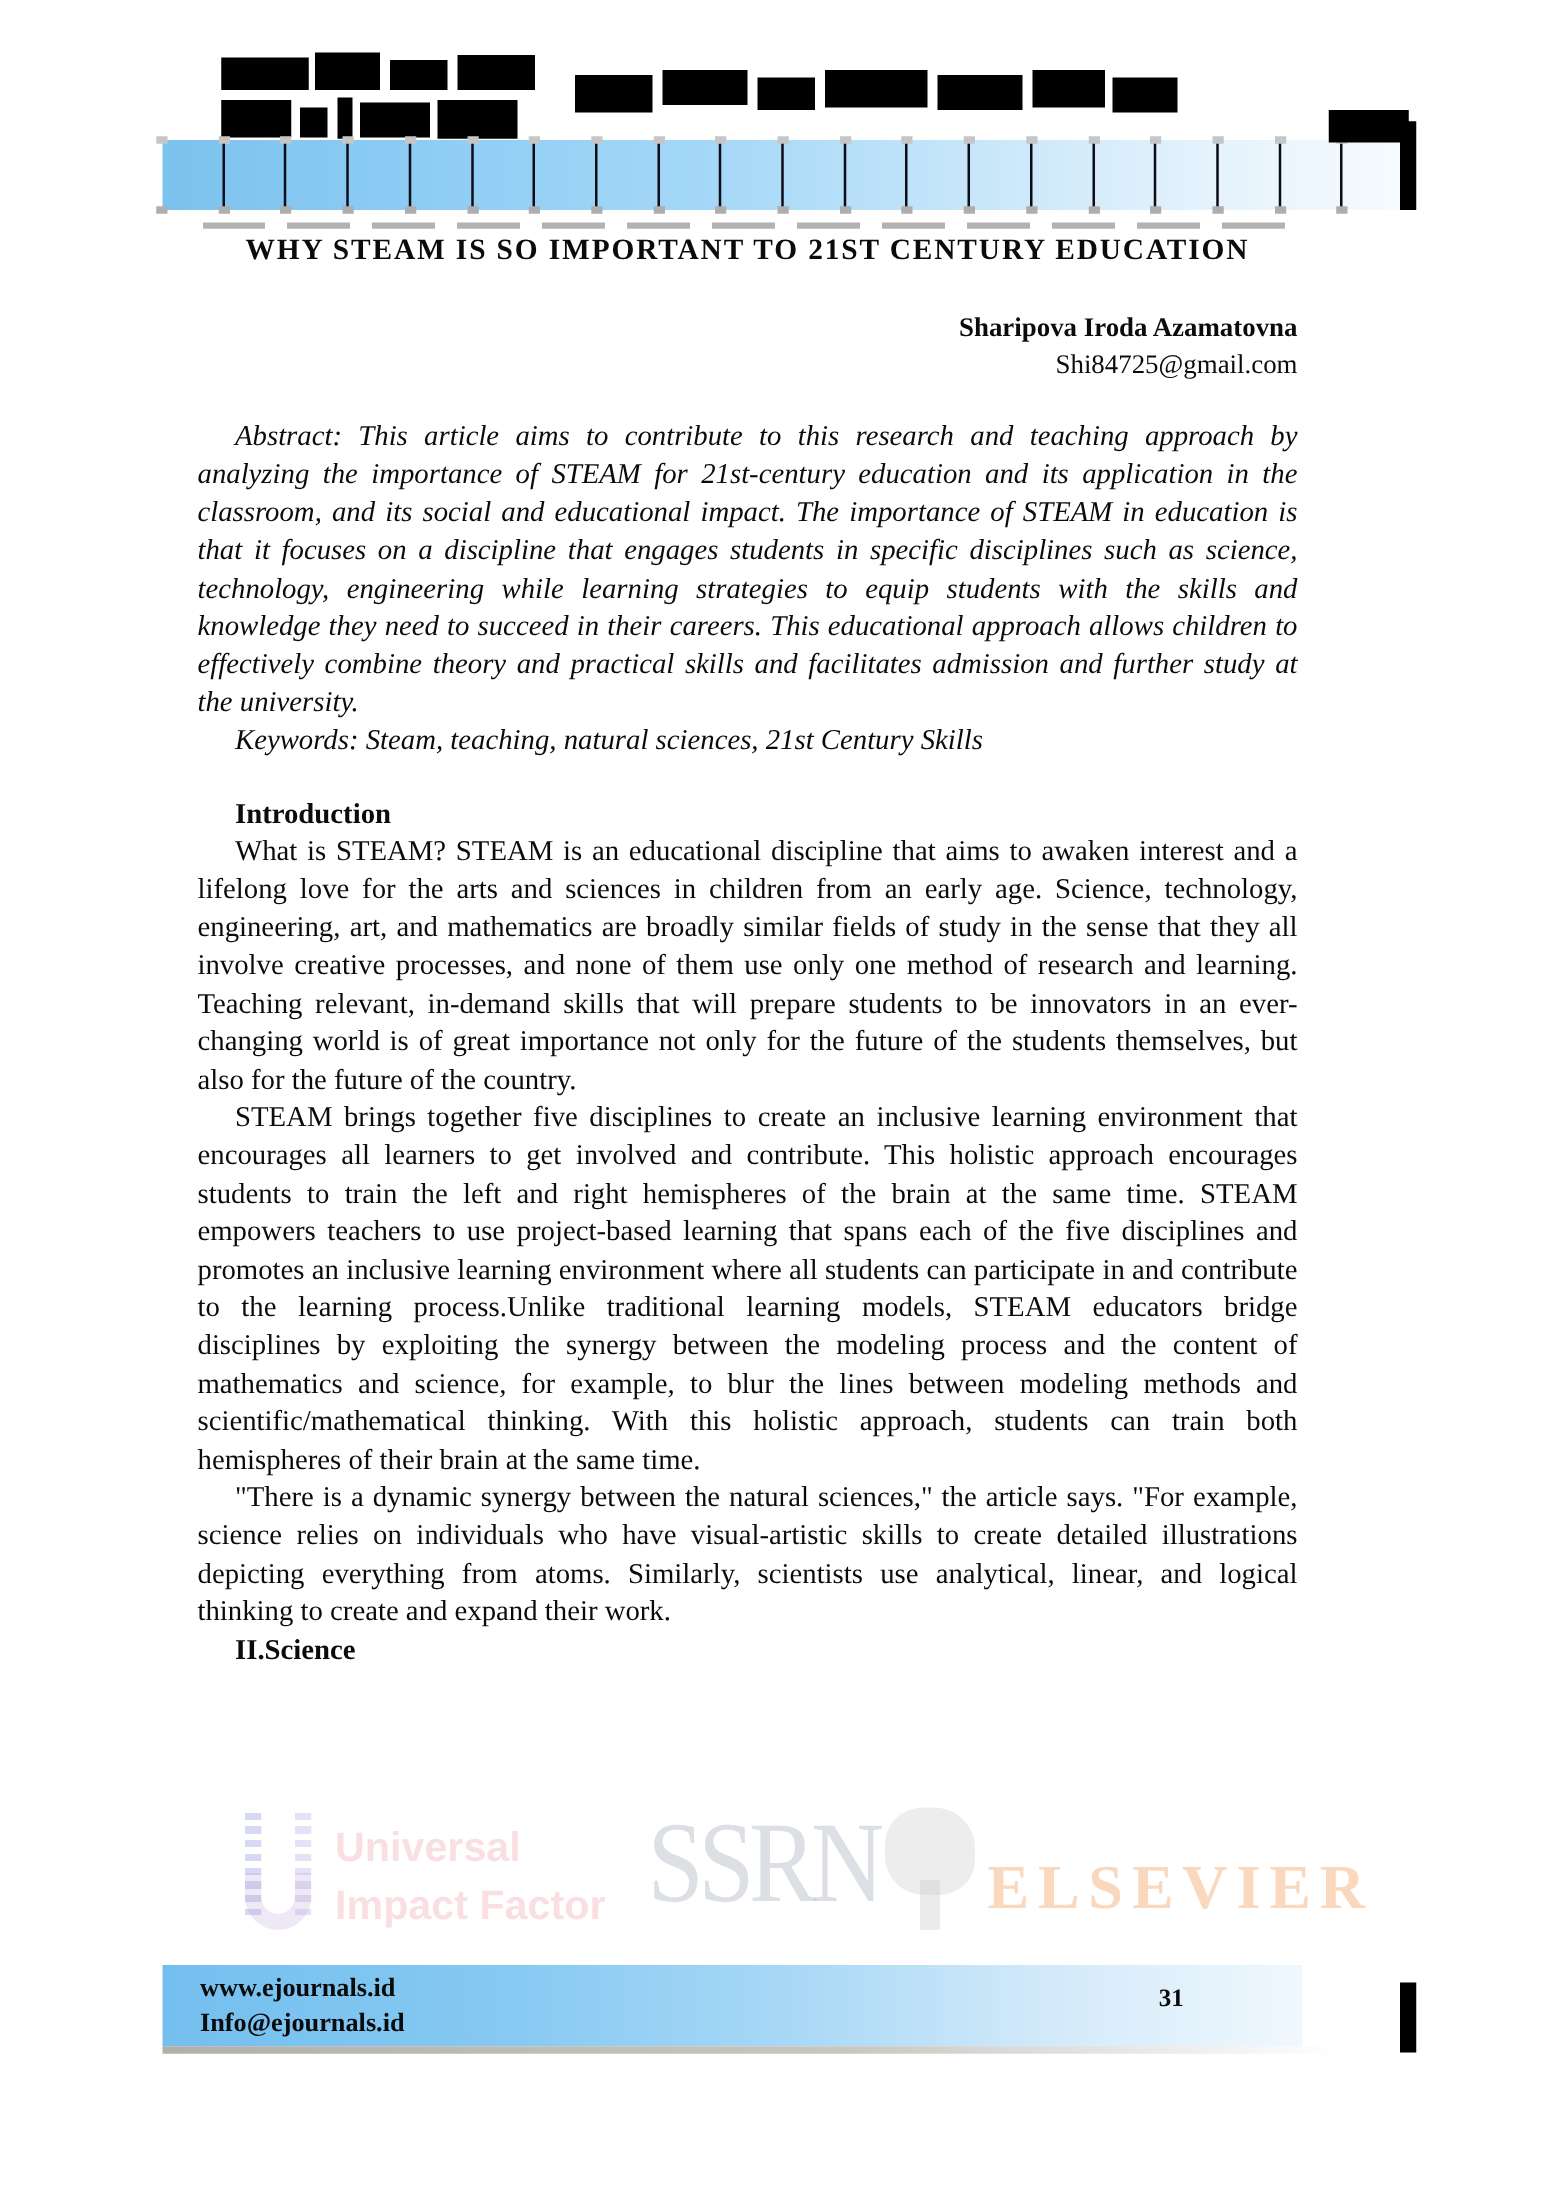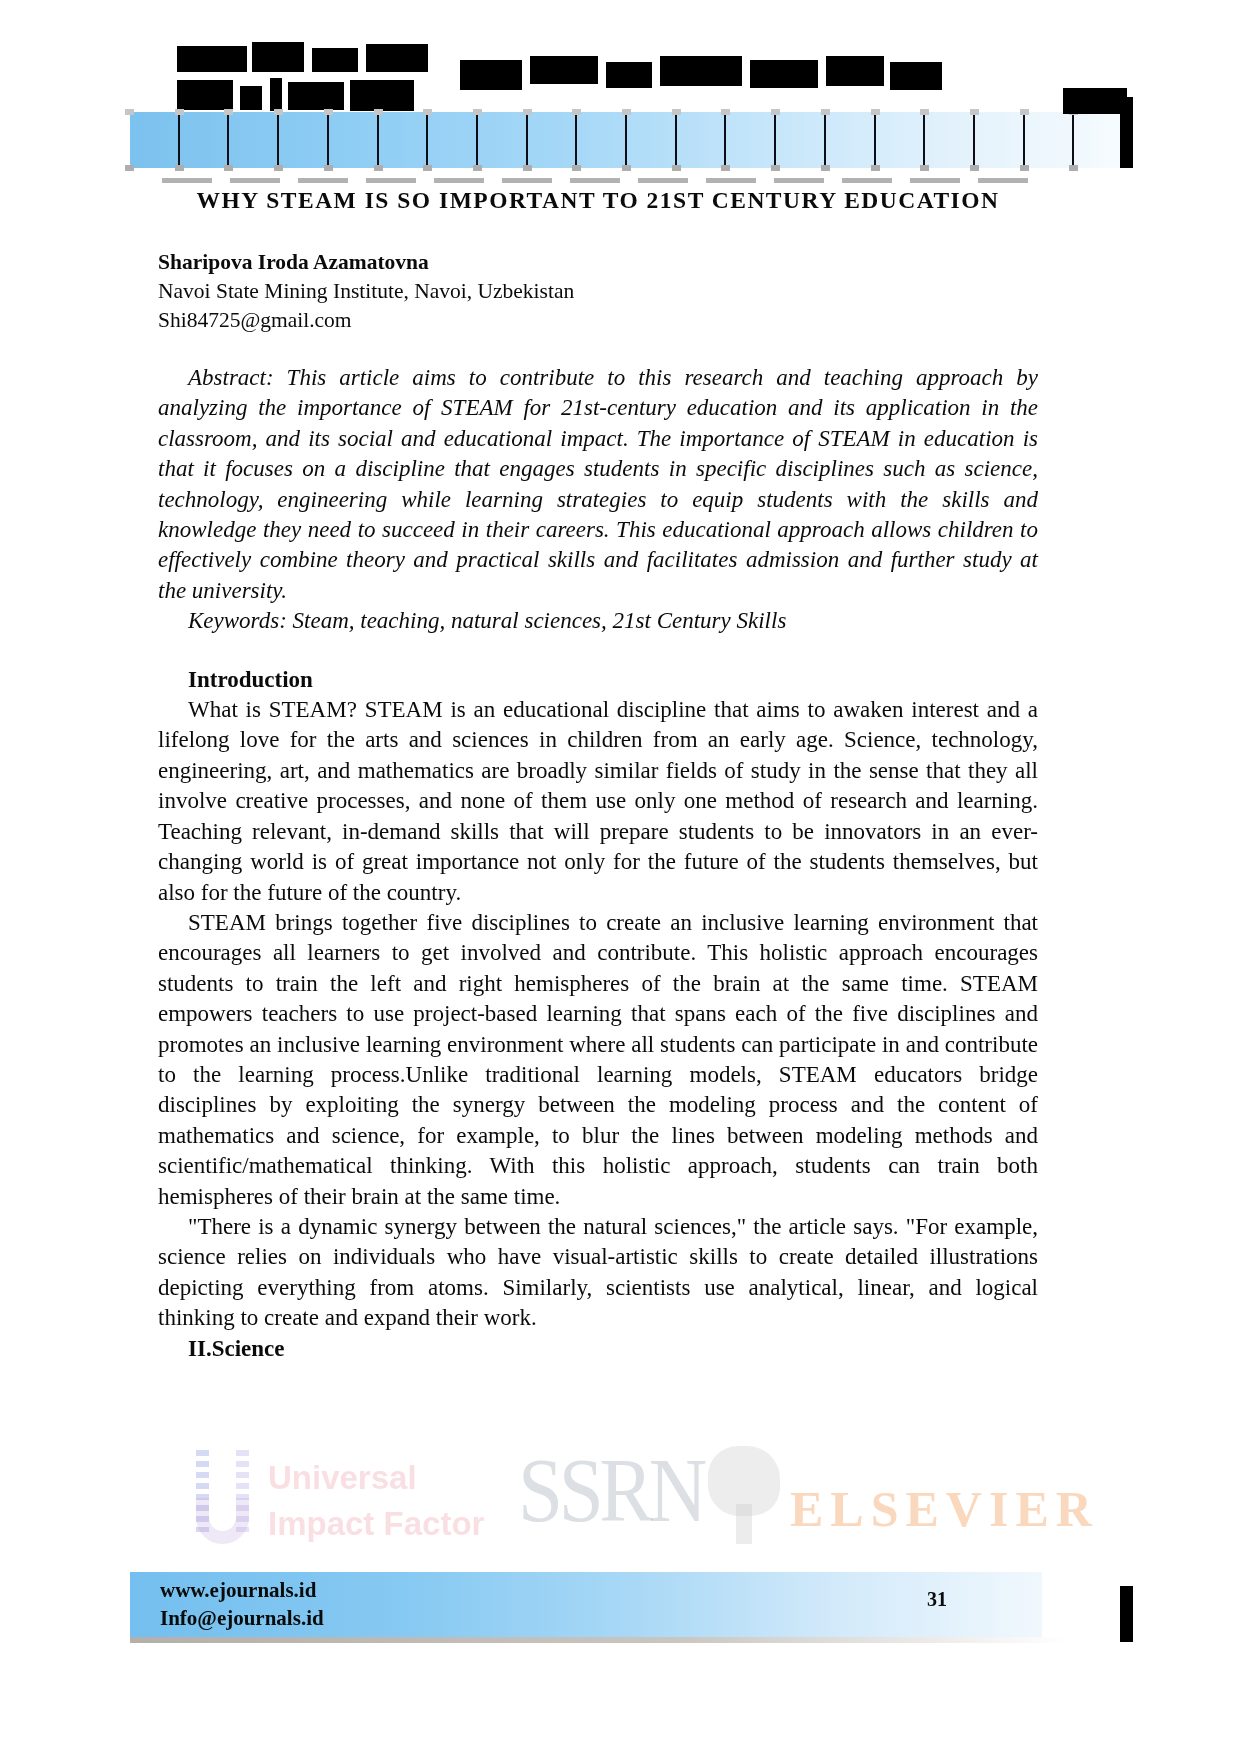--- a/index.html
+++ b/index.html
@@ -30,21 +30,21 @@
   
   .article-col { position:absolute; left:130px; top:178px; width:880px;margin-left:28px; }
   .title-dashes {
     height:5px; width:872px; margin:0 auto 3px auto;
     background:repeating-linear-gradient(90deg,#b2b2b2 0 50px,transparent 50px 68px);
   }
   h1.article-title {
     margin:0; font-size:23.5px; font-weight:bold; text-align:center;
     letter-spacing:1.5px; line-height:28px;
   }
-  .byline { margin-top:34px; text-align:left; font-size:21.5px; line-height:29px; }
+  .byline { margin-top:34px; text-align:right; font-size:21.5px; line-height:29px; }
   .byline .author { font-weight:bold; }
 
   .body-text { margin-top:28px; font-size:23px; line-height:30.4px; text-align:justify; }
   .body-text p { margin:0; text-indent:30px; }
   .abstract, .keywords { font-style:italic; }
   h2.section-heading { margin:0; font-size:23px; font-weight:bold; text-indent:30px; line-height:30.4px; }
   h2.section-heading.gap { margin-top:28px; }
 
   
   .logos { position:absolute; left:0; top:1440px; width:1240px; height:120px; }
@@ -152,21 +152,20 @@
   <div class="bar-end-block" style="left:1063px; top:88px; width:64px; height:26px;"></div>
   <div class="bar-end-block" style="left:1120px; top:97px; width:13px; height:71px;"></div>
 </header>
 
 <main class="article-col">
   <div class="title-dashes"></div>
   <h1 class="article-title">WHY STEAM IS SO IMPORTANT TO 21ST CENTURY EDUCATION</h1>
 
   <div class="byline">
     <div class="author">Sharipova Iroda Azamatovna</div>
-    <div>Navoi State Mining Institute, Navoi, Uzbekistan</div>
     <div>Shi84725@gmail.com</div>
   </div>
 
   <div class="body-text">
     <p class="abstract">Abstract: This article aims to contribute to this research and teaching approach by analyzing the importance of STEAM for 21st-century education and its application in the classroom, and its social and educational impact. The importance of STEAM in education is that it focuses on a discipline that engages students in specific disciplines such as science, technology, engineering while learning strategies to equip students with the skills and knowledge they need to succeed in their careers. This educational approach allows children to effectively combine theory and practical skills and facilitates admission and further study at the university.</p>
     <p class="keywords">Keywords: Steam, teaching, natural sciences, 21st Century Skills</p>
 
     <h2 class="section-heading gap">Introduction</h2>
     <p>What is STEAM? STEAM is an educational discipline that aims to awaken interest and a lifelong love for the arts and sciences in children from an early age. Science, technology, engineering, art, and mathematics are broadly similar fields of study in the sense that they all involve creative processes, and none of them use only one method of research and learning. Teaching relevant, in-demand skills that will prepare students to be innovators in an ever-changing world is of great importance not only for the future of the students themselves, but also for the future of the country.</p>
     <p>STEAM brings together five disciplines to create an inclusive learning environment that encourages all learners to get involved and contribute. This holistic approach encourages students to train the left and right hemispheres of the brain at the same time. STEAM empowers teachers to use project-based learning that spans each of the five disciplines and promotes an inclusive learning environment where all students can participate in and contribute to the learning process.Unlike traditional learning models, STEAM educators bridge disciplines by exploiting the synergy between the modeling process and the content of mathematics and science, for example, to blur the lines between modeling methods and scientific/mathematical thinking. With this holistic approach, students can train both hemispheres of their brain at the same time.</p>

